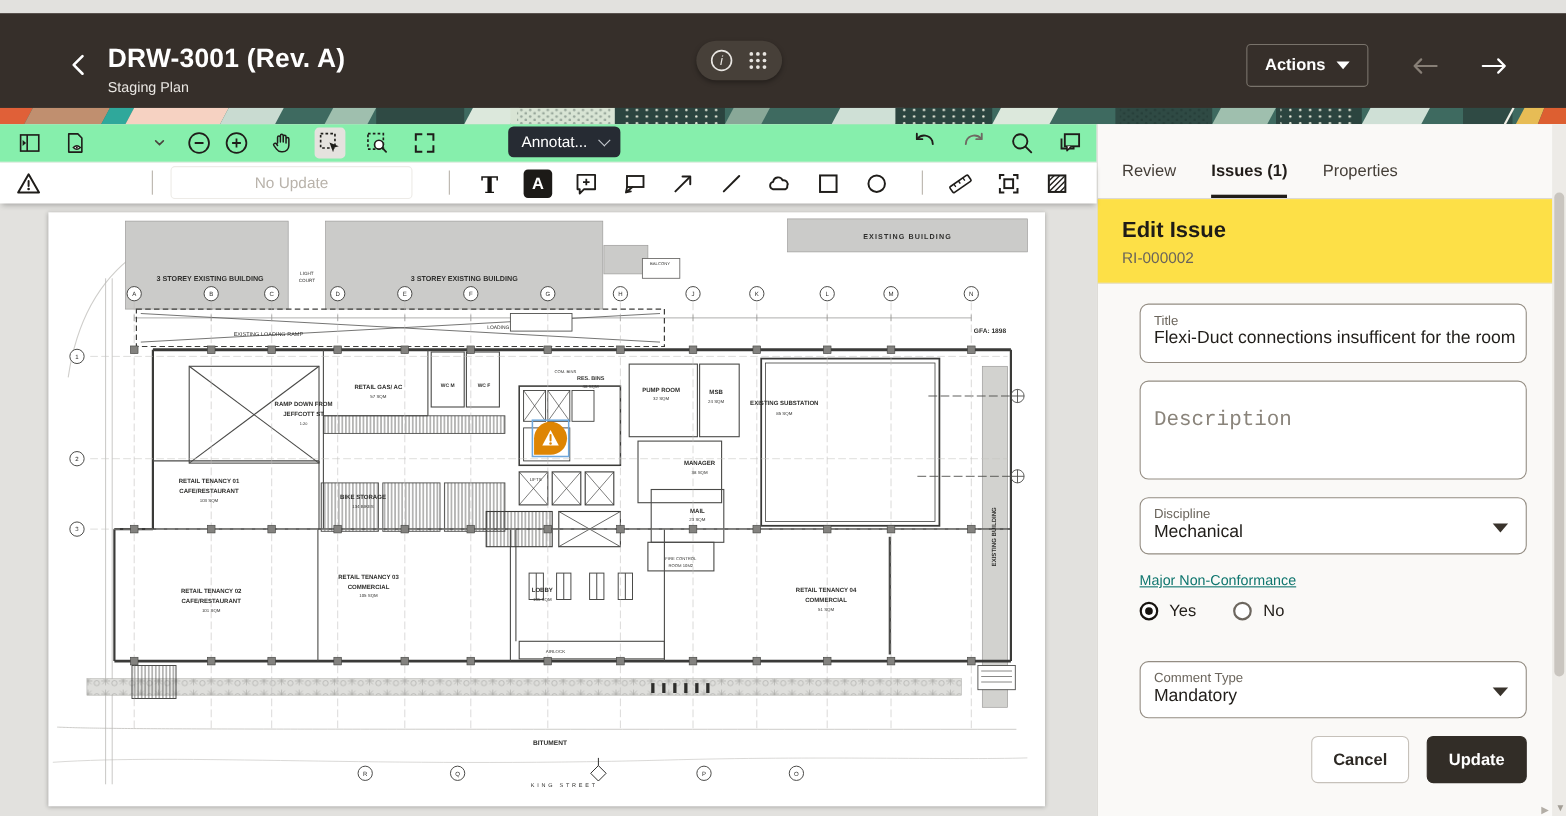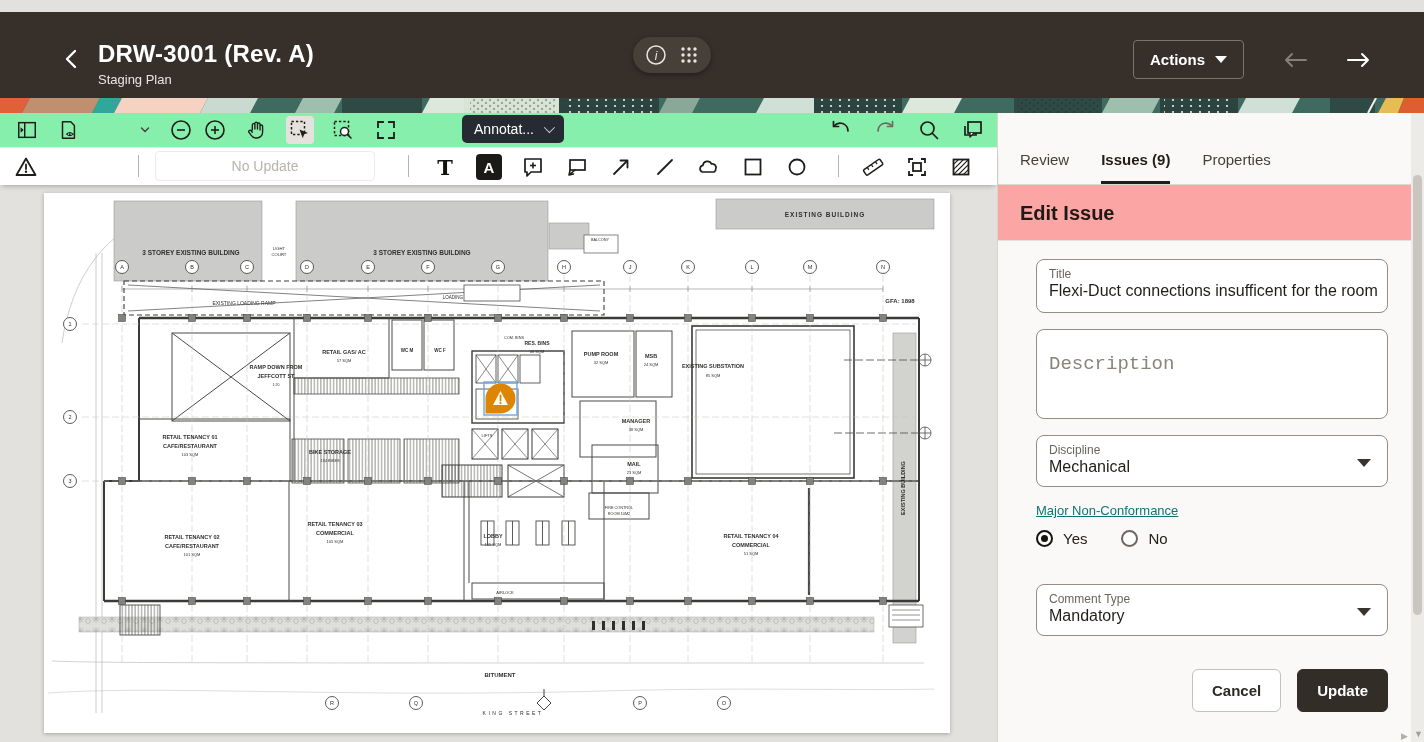--- a/index.html
+++ b/index.html
@@ -42,21 +42,21 @@
               display:flex; align-items:center; justify-content:center; }
 
   .viewer { flex:1; background:#e2e1de; position:relative; overflow:hidden; }
   .page { position:absolute; left:44px; top:8px; width:906px; height:540px; background:#fff; box-shadow:0 1px 4px rgba(0,0,0,.28); }
 
   
   .panel { width:427px; background:#faf9f7; border-left:1px solid #d8d5d0; position:relative; display:flex; flex-direction:column; }
   .tabs { height:72px; display:flex; align-items:flex-end; padding-left:22px; gap:32px; border-bottom:1px solid #dcd9d4; background:#faf9f7; }
   .tab { font-size:15px; color:#453f38; padding-bottom:13px; border-bottom:3px solid transparent; cursor:pointer; }
   .tab.active { color:#211d19; font-weight:700; border-bottom-color:#211d19; }
-  .issue-head { padding:17px 22px 15px; background:#fca5a5; border-bottom:1px solid #e4e1dc; }
+  .issue-head { padding:17px 22px 15px; background:#fde047; border-bottom:1px solid #e4e1dc; }
   .issue-title { font-size:20px; font-weight:700; color:#1e1b17; }
   .issue-id { font-size:14px; color:#6a645b; margin-top:5px; }
   .form { padding:18px 36px 0 38px; flex:1; }
   .field { background:#fff; border:1px solid #948d83; border-radius:8px; padding:7px 12px; margin-bottom:16px; position:relative; cursor:text; }
   .field-label { font-size:12px; color:#6b655c; }
   .field-value { font-size:16px; color:#201d19; margin-top:1px; white-space:nowrap; }
   .f-title { height:54px; }
   .f-desc { height:90px; padding-top:23px; margin-bottom:16px; }
   .f-desc .field-label { font-size:19px; color:#8a847b;font-family:Liberation Mono, monospace; }
   .f-select { height:52px; cursor:pointer; }
@@ -684,26 +684,27 @@
               </g>
             </g>
           </svg>
         </div>
       </div>
     </div>
 
     <aside class="panel">
       <div class="tabs">
         <div class="tab">Review</div>
-        <div class="tab active">Issues (9)</div>
+        <div class="tab active">Issues (1)</div>
         <div class="tab">Properties</div>
       </div>
 
       <div class="issue-head">
         <div class="issue-title">Edit Issue</div>
+        <div class="issue-id">RI-000002</div>
       </div>
 
       <div class="form">
         <div class="field f-title">
           <div class="field-label">Title</div>
           <div class="field-value">Flexi-Duct connections insufficent for the room</div>
         </div>
 
         <div class="field f-desc">
           <div class="field-label">Description</div>

